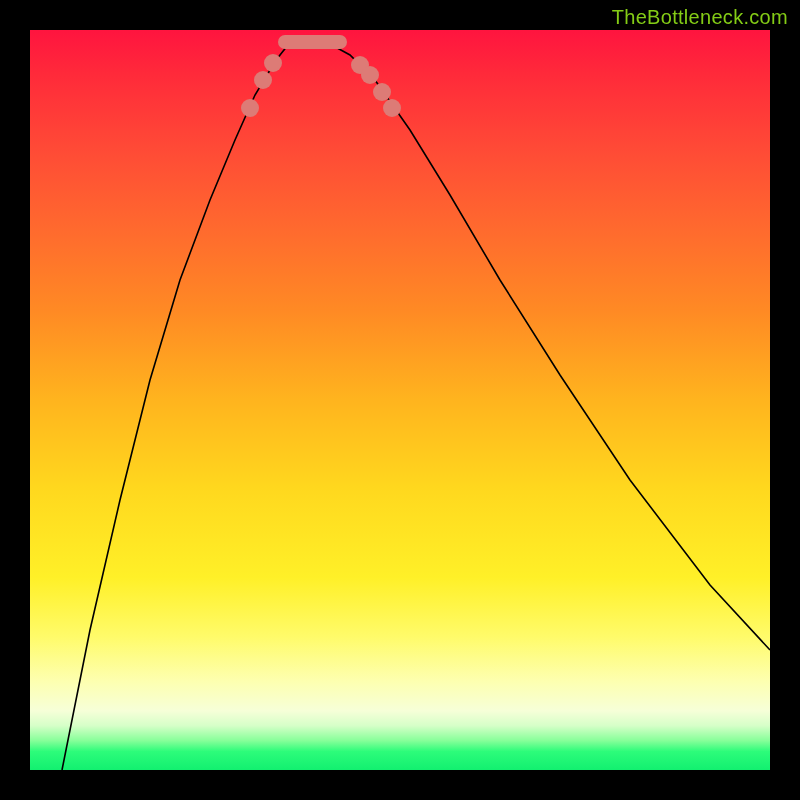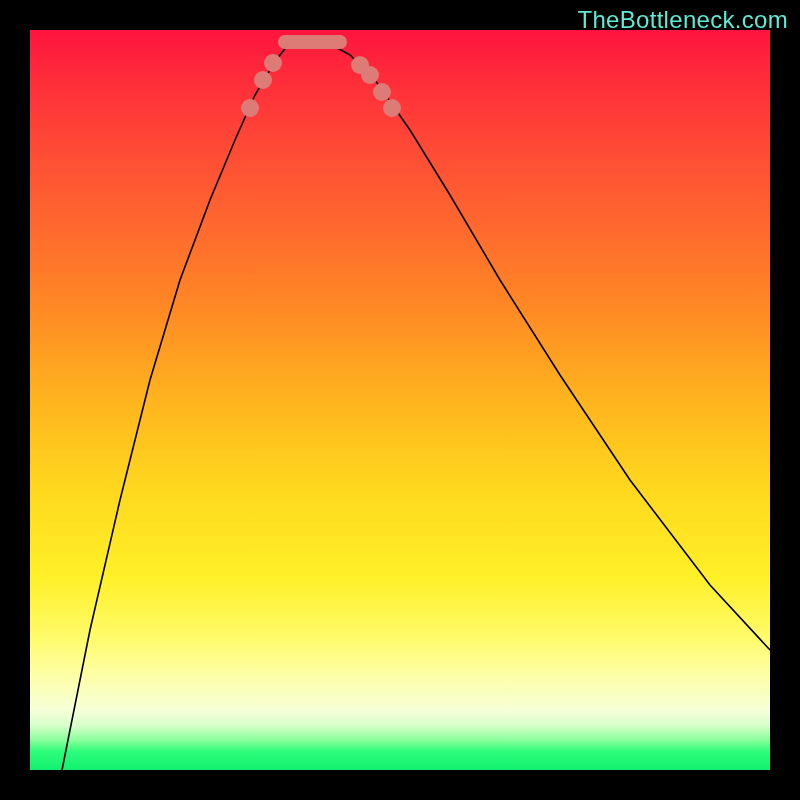--- a/index.html
+++ b/index.html
@@ -8,22 +8,22 @@
     position: relative;
     width: 800px;
     height: 800px;
     background: #000;
   }
   .watermark {
     position: absolute;
     top: 6px;
     right: 12px;
     font-family: Arial, Helvetica, sans-serif;
-    font-size: 24px;
-    color: #5eead4;
+    font-size: 20px;
+    color: #84cc16;
     letter-spacing: 0.3px;
     z-index: 10;
   }
   .plot {
     position: absolute;
     left: 30px;
     top: 30px;
     width: 740px;
     height: 740px;
   }

